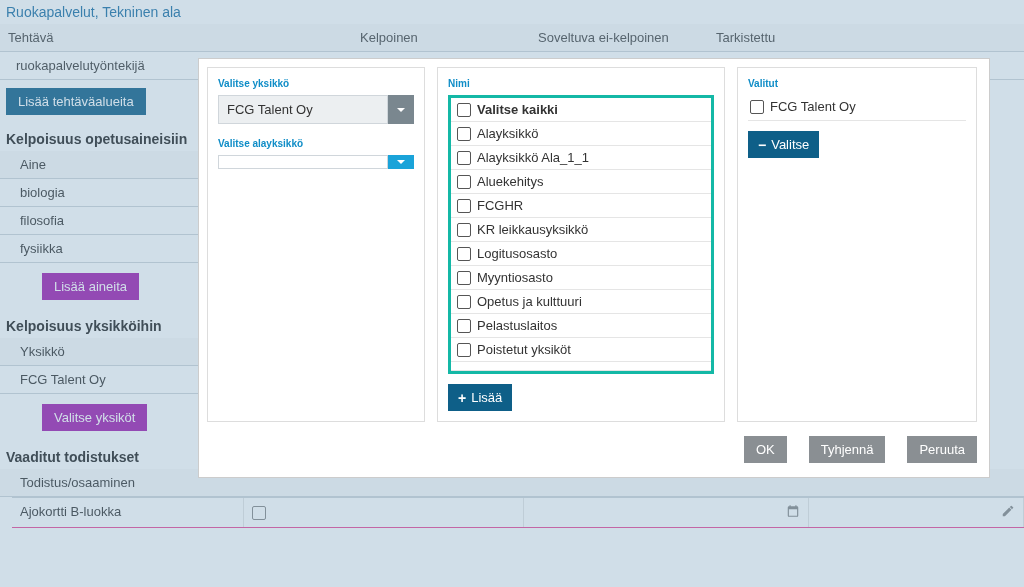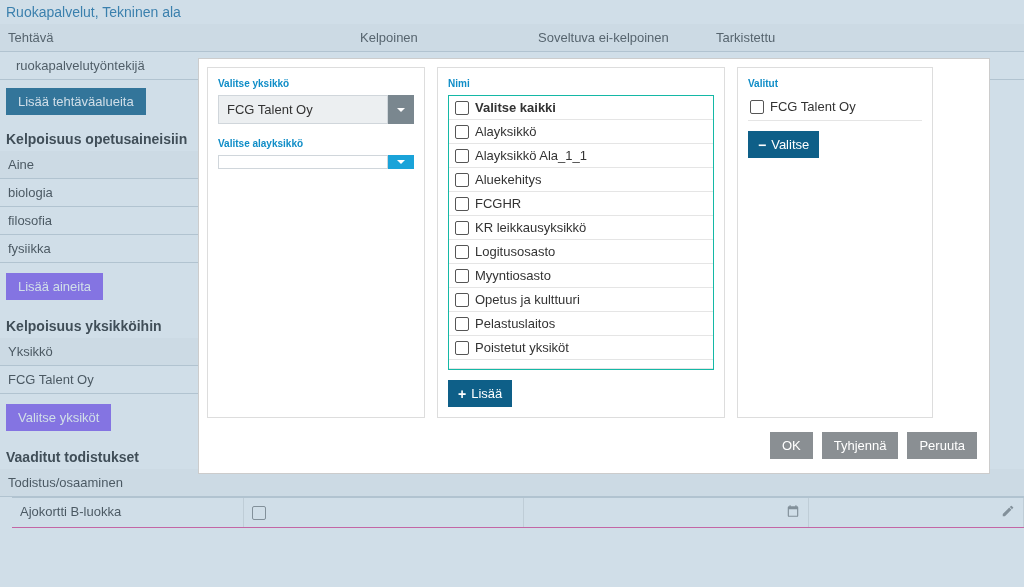--- a/index.html
+++ b/index.html
@@ -40,30 +40,30 @@
 }
 .btn {
   display: inline-block;
   padding: 6px 12px;
   color: #fff;
   border: none;
   font-size: 13px;
   cursor: pointer;
 }
 .btn-dark { background: #0e5f88; }
-.btn-teal { background: #8b5cf6; }
+.btn-teal { background: #a21caf; margin-left: 36px; }
 .section-title {
   font-weight: bold;
   padding: 8px 6px 4px;
   color: #222;
   font-size: 14px;
 }
 .simple-list .row {
   border-bottom: 1px solid #d0d6db;
-  padding: 6px 8px;
+  padding: 6px 20px;
 }
 .left-col { width: 200px; }
 
 
 .overlay {
   position: absolute;
   top: 0; left: 0; right: 0; bottom: 0;
   background: rgba(120, 160, 190, 0.35);
 }
 .modal {
@@ -79,21 +79,21 @@
   display: flex;
   gap: 12px;
 }
 .panel {
   border: 1px solid #ddd;
   padding: 10px;
   flex-shrink: 0;
 }
 .panel.left { width: 218px; }
 .panel.middle { width: 288px; }
-.panel.right { width: 196px; }
+.panel.right { width: 240px; }
 
 .panel-label {
   color: #0f8dc7;
   font-weight: bold;
   font-size: 10px;
   margin-bottom: 6px;
 }
 .select-wrap {
   display: flex;
   margin-bottom: 14px;
@@ -112,21 +112,21 @@
   display: flex;
   align-items: center;
   justify-content: center;
   color: #fff;
   cursor: pointer;
 }
 .select-btn.teal { background: #1aa3d9; }
 .select-btn svg { width: 10px; height: 10px; fill: #fff; }
 
 .list-container {
-  border: 1px solid #14b8a6;
+  border: 3px solid #14b8a6;
   max-height: 290px;
   overflow: hidden;
   position: relative;
 }
 .list-header-item, .list-item {
   border-bottom: 1px solid #e5e5e5;
   padding: 4px 6px;
   display: flex;
   align-items: center;
   gap: 6px;
@@ -170,21 +170,21 @@
   padding: 4px 2px 6px;
   border-bottom: 1px solid #e5e5e5;
   display: flex;
   align-items: center;
   gap: 6px;
 }
 
 .modal-footer {
   display: flex;
   justify-content: flex-end;
-  gap: 9px;
+  gap: 22px;
   padding: 14px 4px 6px;
 }
 .btn-gray {
   background: #8a8f93;
   color: #fff;
   padding: 6px 12px;
   border: none;
   cursor: pointer;
   font-size: 13px;
 }

